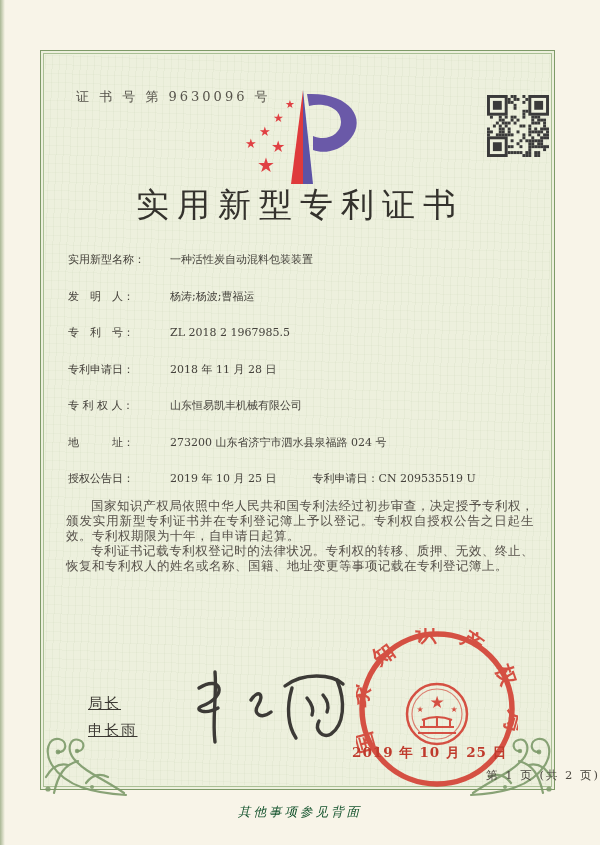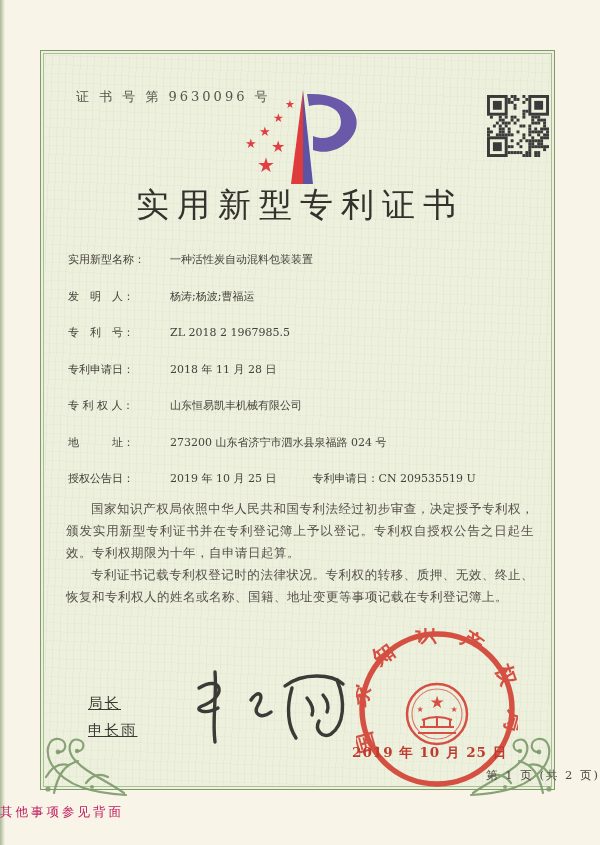--- a/index.html
+++ b/index.html
@@ -37,33 +37,33 @@
   }
 
   .fields{position:absolute;left:68px;top:252px;width:470px;}
   .field-row{height:36.5px;font-size:11px;color:#44403a;white-space:nowrap;}
   .field-label{display:inline-block;min-width:102px;color:#44403a;}
   .field-value{color:#45423c;}
   .grant-no{margin-left:36px;}
 
   .body-text{
     position:absolute;left:66px;top:498px;width:468px;
-    font-size:12.5px;line-height:22px;color:#56514a;letter-spacing:0.5px;
+    font-size:12.5px;line-height:15px;color:#56514a;letter-spacing:0.5px;
     text-align:justify;
   }
   .body-text p{margin:0;text-indent:2em;}
 
   .director{position:absolute;left:88px;top:690px;font-size:14.5px;color:#3c3933;line-height:27px;letter-spacing:2px;text-decoration:underline;}
   .signature{position:absolute;left:185px;top:662px;width:175px;height:92px;}
 
   .seal{position:absolute;left:356px;top:628px;width:162px;height:162px;opacity:0.88;}
   .seal-date{position:absolute;left:352px;top:744px;font-size:13.5px;color:#bf3a2c;letter-spacing:1px;font-weight:600;}
 
   .page-indicator{position:absolute;left:0;top:768px;width:100%;text-align:right;font-size:11.5px;color:#4c4840;letter-spacing:2px;}
-  .back-note{position:absolute;left:0;top:804px;width:100%;font-size:12.5px;color:#be185d;letter-spacing:3px;}
+  .back-note{position:absolute;left:0;top:804px;width:100%;text-align:center;font-size:12.5px;color:#14532d;letter-spacing:3px;font-style:italic;}
 </style>
 </head>
 <body>
 
 <div class="page">
 
   <div class="scan-edge"></div>
 
   <div class="frame">
     <div class="texture"></div>

